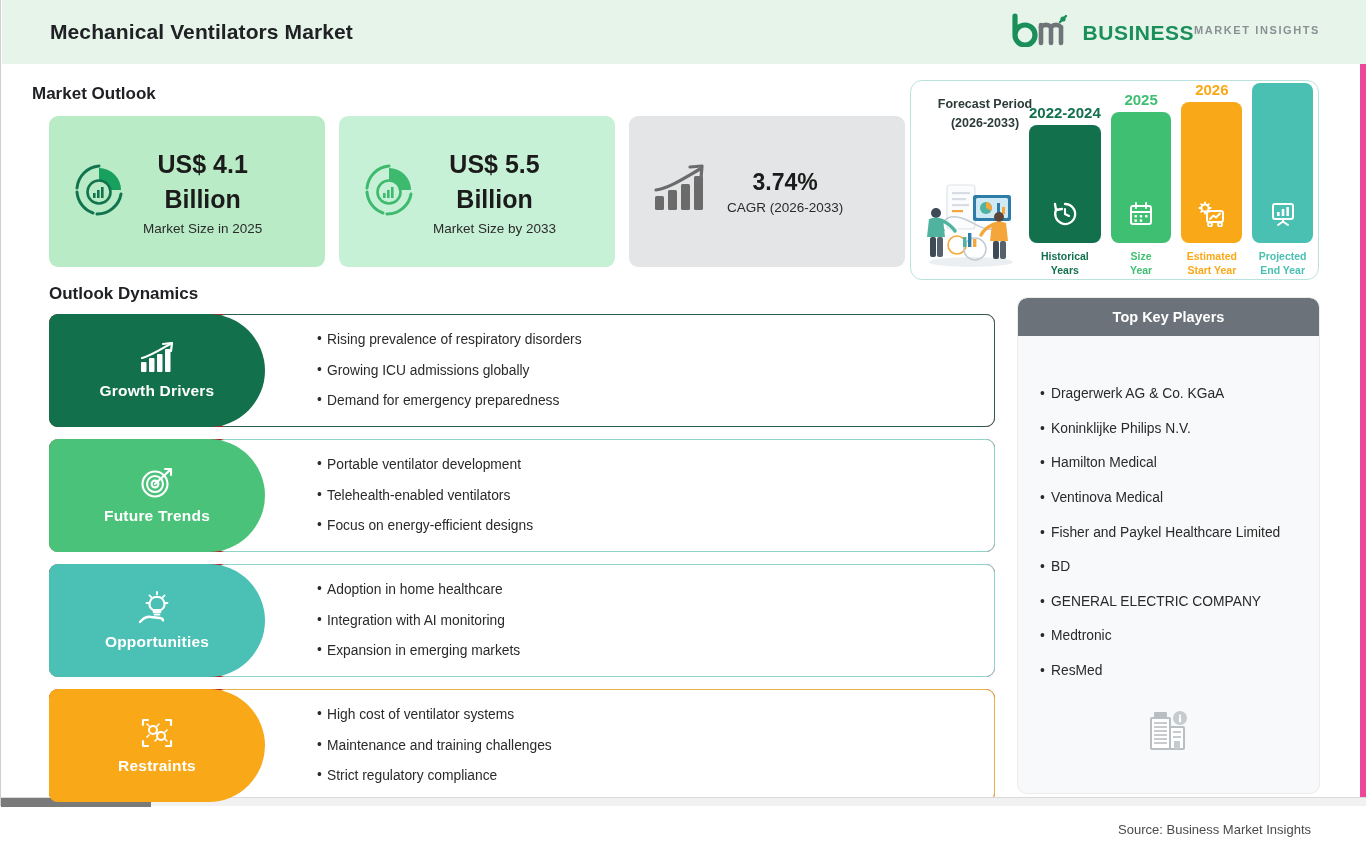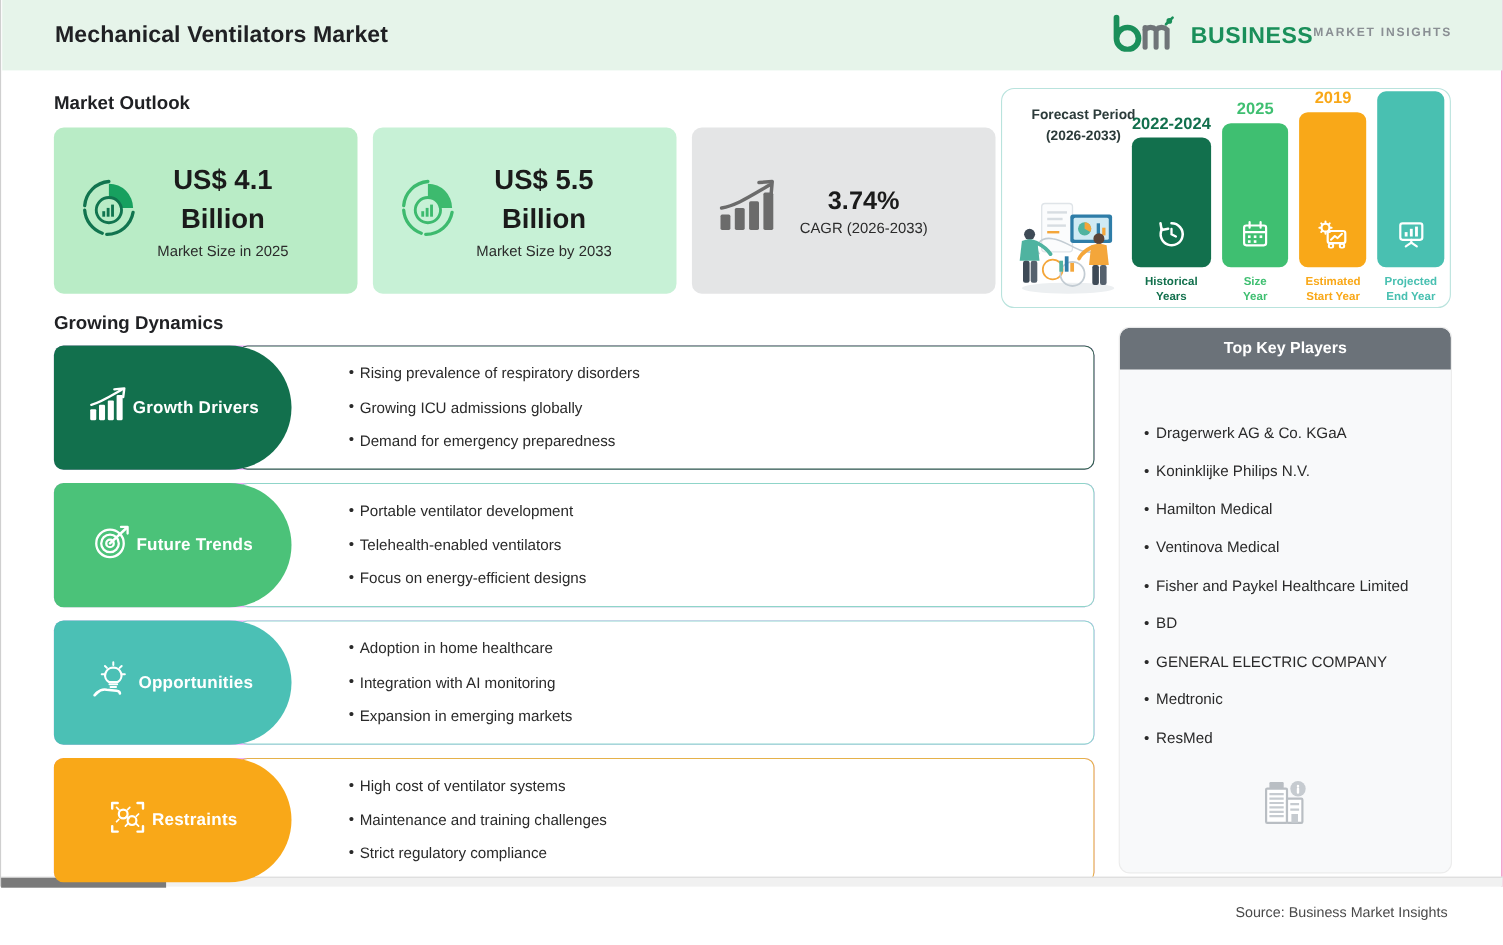--- a/index.html
+++ b/index.html
@@ -8,21 +8,21 @@
     width: 1366px; height: 859px;
     background: #ffffff;
     font-family: "Liberation Sans", sans-serif;
     overflow: hidden;
   }
   .page {
     position: relative;
     width: 1366px; height: 806px;
     background: #ffffff;
     border-left: 1px solid #cfcfcf;
-    border-right: 1px solid #ec4899;
+    border-right: 6px solid #ec4899;
   }
 
   
   .header {
     position: absolute; left: 1px; top: 0; width: 1364px; height: 64px;
     background: #e6f4ea;
     display: flex; align-items: center; justify-content: space-between;
     padding: 0 46px 0 48px;
   }
   .header-title {
@@ -31,21 +31,21 @@
   .logo { display: flex; align-items: center; gap: 10px; }
   .logo-mark { display: block; }
   .logo-text { display: flex; line-height: 1; }
   .logo-top { font-size: 21px; font-weight: bold; color: #1a8f5a; letter-spacing: .5px; }
   .logo-bottom { font-size: 11px; font-weight: bold; color: #8a8f94; letter-spacing: 1.6px; margin-top: 3px; }
 
   
   .section-title {
     position: absolute; font-size: 17px; font-weight: bold; color: #202124;
   }
-  #t-outlook { left: 48px; top: 84px; }
+  #t-outlook { left: 31px; top: 84px; }
   #t-dynamics { left: 48px; top: 284px; }
 
   
   .stats { position: absolute; left: 48px; top: 116px; display: flex; gap: 14px; text-align: center; }
   .stat-card {
     width: 276px; height: 151px; border-radius: 9px;
     display: flex; align-items: center; gap: 16px; padding: 0 22px;
   }
   .stat-card.c1 { background: #b9ecc6; }
   .stat-card.c2 { background: #c7f1d6; }
@@ -83,32 +83,32 @@
   }
   .fc-cap {
     font-size: 10.5px; font-weight: bold; line-height: 1.35;
     text-align: center; margin-top: 6px;
   }
 
   
   .dyn { position: absolute; left: 48px; top: 314px; width: 946px; }
   .dyn-row {
     position: relative; height: 113px; margin-bottom: 12px;
-    background: #f0abfc; border-radius: 9px;
+    background: #b91c1c; border-radius: 9px;
   }
   .dyn-card {
     position: absolute; left: 167px; right: 0; top: 0; bottom: 0;
     border: 1px solid; border-radius: 9px; background: #fff;
     display: flex; flex-direction: column; justify-content: center;
     padding: 0 0 0 100px;
   }
   .dyn-pill {
     position: absolute; left: 0; top: 0; width: 216px; height: 113px;
     border-radius: 9px 58px 58px 9px;
-    display: flex; flex-direction: row; align-items: center; justify-content: center;
+    display: flex; flex-direction: column; align-items: center; justify-content: center;
     gap: 4px; z-index: 2;
   }
   .dyn-pill-label {
     font-size: 15.5px; font-weight: bold; color: #ffffff; letter-spacing: .2px;
   }
   .dyn-bullets { list-style: none; }
   .dyn-bullets li {
     font-size: 13.8px; color: #2a2a2a; line-height: 1; padding: 0 0 0 10px;
     margin-bottom: 17px; position: relative;
   }
@@ -174,21 +174,21 @@
         </svg>
       </span>
       <span class="logo-text">
         <span class="logo-top">BUSINESS</span>
         <span class="logo-bottom">MARKET INSIGHTS</span>
       </span>
     </div>
   </div>
 
   <div class="section-title" id="t-outlook">Market Outlook</div>
-  <div class="section-title" id="t-dynamics">Growing Dynamics</div>
+  <div class="section-title" id="t-dynamics">Outlook Dynamics</div>
 
   <div class="stats">
 
     <div class="stat-card c1">
       <span class="stat-icon">
         <svg width="56" height="56" viewBox="0 0 56 56">
           <path d="M28 6 A22 22 0 0 1 50 28 L38 28 A10 10 0 0 0 28 18 Z" fill="#17a05f"></path>
           <path d="M28 4 A24 24 0 0 0 6 26" fill="none" stroke="#11744f" stroke-width="3" stroke-linecap="round"></path>
           <path d="M6 30 A24 24 0 0 0 22 51" fill="none" stroke="#11744f" stroke-width="3" stroke-linecap="round"></path>
           <path d="M26 52 A24 24 0 0 0 50 32" fill="none" stroke="#11744f" stroke-width="3" stroke-linecap="round"></path>
@@ -321,21 +321,21 @@
             </svg>
           </span>
         </span>
         <span class="fc-cap" style="color:#3fbf71">
           <span>Size</span><br>
           <span>Year</span>
         </span>
       </div>
 
       <div class="fc-col">
-        <span class="fc-year" style="color:#f9a818">2019</span>
+        <span class="fc-year" style="color:#f9a818">2026</span>
         <span class="fc-bar" style="background:#f9a818;height:141px">
           <span>
             <svg width="28" height="26" viewBox="0 0 28 26">
               <circle cx="7" cy="7" r="3.6" fill="none" stroke="#ffffff" stroke-width="2"></circle>
               <path d="M7 1.4 L7 3 M7 11 L7 12.6 M1.4 7 L3 7 M11 7 L12.6 7
                        M3.1 3.1 L4.2 4.2 M9.8 9.8 L10.9 10.9
                        M10.9 3.1 L9.8 4.2 M4.2 9.8 L3.1 10.9" stroke="#ffffff" stroke-width="1.8" stroke-linecap="round"></path>
               <rect x="9" y="10" width="16" height="11" rx="2" fill="none" stroke="#ffffff" stroke-width="2"></rect>
               <path d="M12 18 L15.5 14.5 L18 16.5 L22 12.5" fill="none" stroke="#ffffff" stroke-width="1.8" stroke-linecap="round" stroke-linejoin="round"></path>
               <circle cx="12" cy="23.5" r="2" fill="none" stroke="#ffffff" stroke-width="1.8"></circle>

